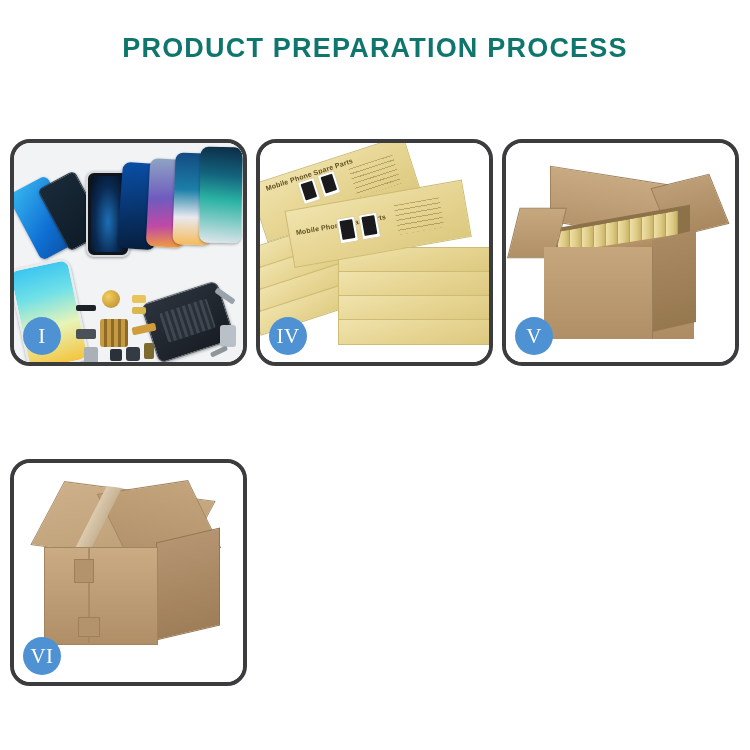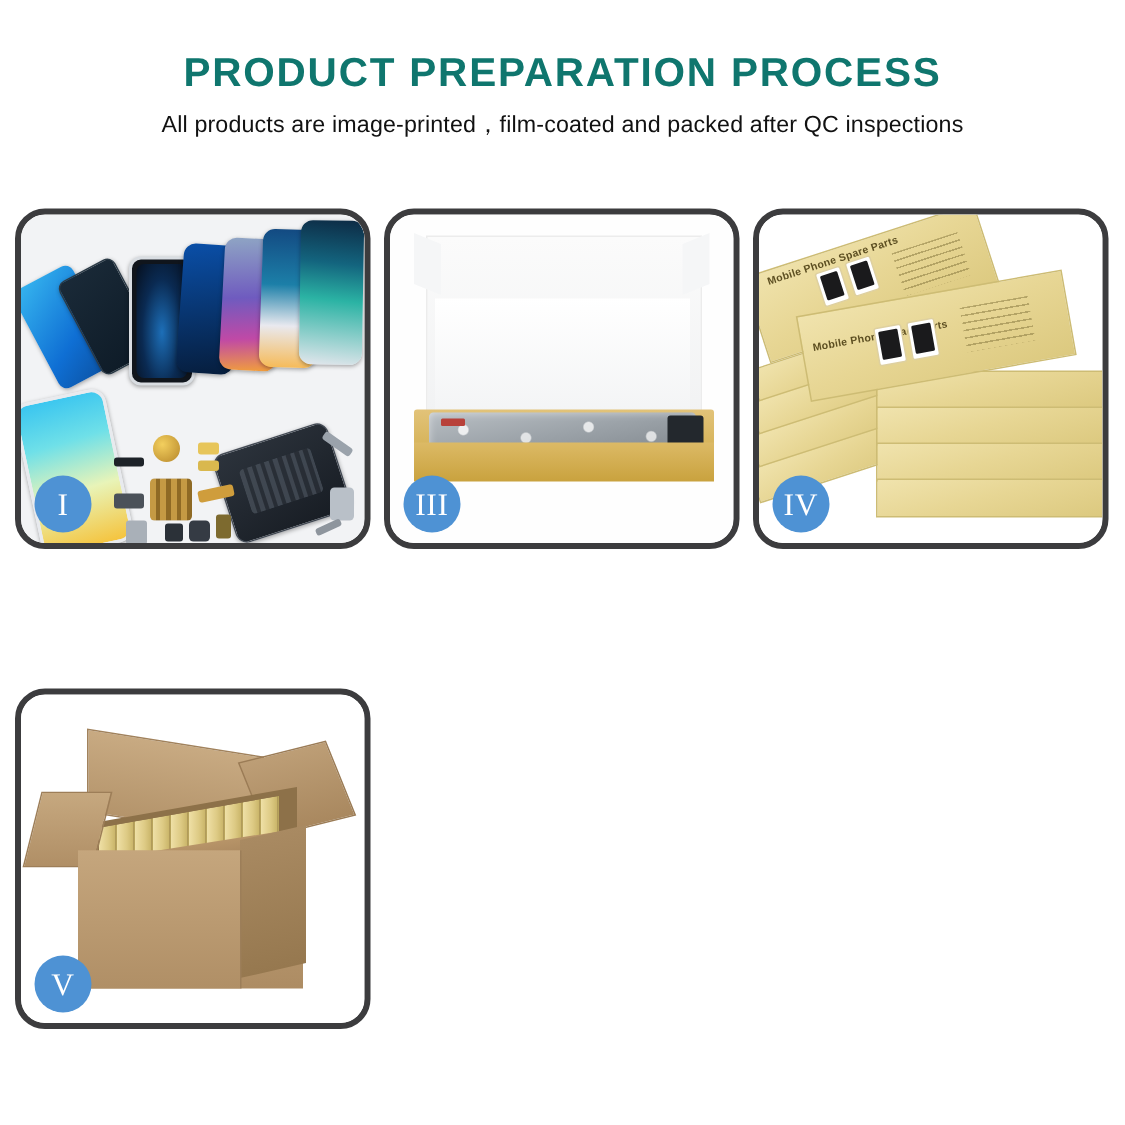--- a/index.html
+++ b/index.html
@@ -370,21 +370,20 @@
             background:#b2936c; border:1px solid #9d7f59; }
   .s-tab2 { position:absolute; left:64px; top:154px; width:20px; height:18px;
             background:#b2936c; border:1px solid #9d7f59; }
   .s-seam { position:absolute; left:74px; top:84px; width:2px; height:96px; background:#a5875f; opacity:.8; }
 </style>
 </head>
 <body>
 
 <div class="header">
   <div class="title">PRODUCT PREPARATION PROCESS</div>
-  <div class="subtitle">All products are image-printed，film-coated and packed after QC inspections</div>
 </div>
 
 <div class="grid">
 
   <div class="panel">
     <div class="panel-media">
       <div class="p1-bg"></div>
       <div class="ph blue-flat"></div>
       <div class="ph blue-flat2"></div>
       <div class="ph dark1"></div>
@@ -406,35 +405,20 @@
       <div class="chip c10"></div>
         <div class="chip c11"></div>
         <div class="chip c12"></div>
       <div class="chip c13"></div>
         <div class="chip c14"></div>
     </div>
     <div class="badge">I</div>
   </div>
 
 
-  <div class="panel">
-    <div class="panel-media">
-      <div class="p3-bg"></div>
-      <div class="p3-lid"></div>
-      <div class="p3-lidL"></div>
-      <div class="p3-lidR"></div>
-      <div class="p3-foam"></div>
-      <div class="p3-tray"></div>
-      <div class="p3-screen"></div>
-      <div class="p3-red"></div>
-      <div class="p3-dark"></div>
-      <div class="p3-tray-front"></div>
-    </div>
-    <div class="badge">III</div>
-  </div>
 
   <div class="panel">
     <div class="panel-media">
       <div class="p4-bg"></div>
 
       <div class="bx" style="left:-6px; top:86px; width:112px; height:22px; transform:rotate(-18deg);">
         <div class="top"></div>
         </div>
       <div class="bx" style="left:-6px; top:108px; width:112px; height:22px; transform:rotate(-18deg);">
         <div class="top"></div>
@@ -506,14 +490,28 @@
       </div>
       <div class="v-flap-left"></div>
       <div class="v-flap-front"></div>
       <div class="v-body"></div>
       <div class="v-side"></div>
       <div class="v-front"></div>
     </div>
     <div class="badge">V</div>
   </div>
 
+  <div class="panel">
+    <div class="panel-media">
+      <div class="p6-bg"></div>
+      <div class="s-top"></div>
+      <div class="s-top2"></div>
+      <div class="s-tape"></div>
+      <div class="s-side"></div>
+      <div class="s-front"></div>
+      <div class="s-seam"></div>
+      <div class="s-tab1"></div>
+      <div class="s-tab2"></div>
+    </div>
+    <div class="badge">VI</div>
+  </div>
 
 </div>
 
 </body></html>

